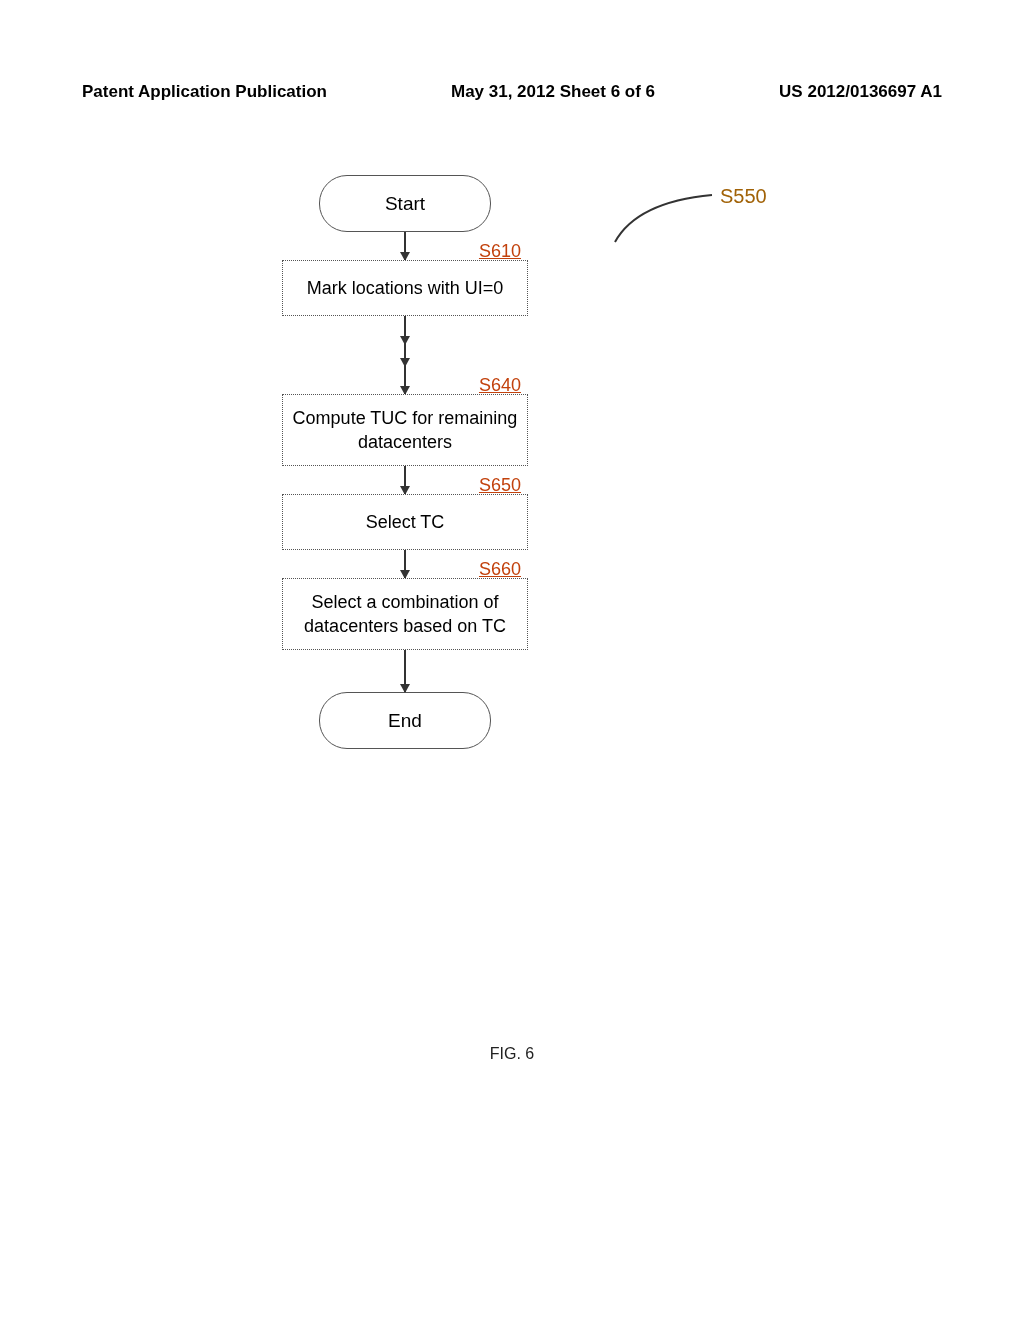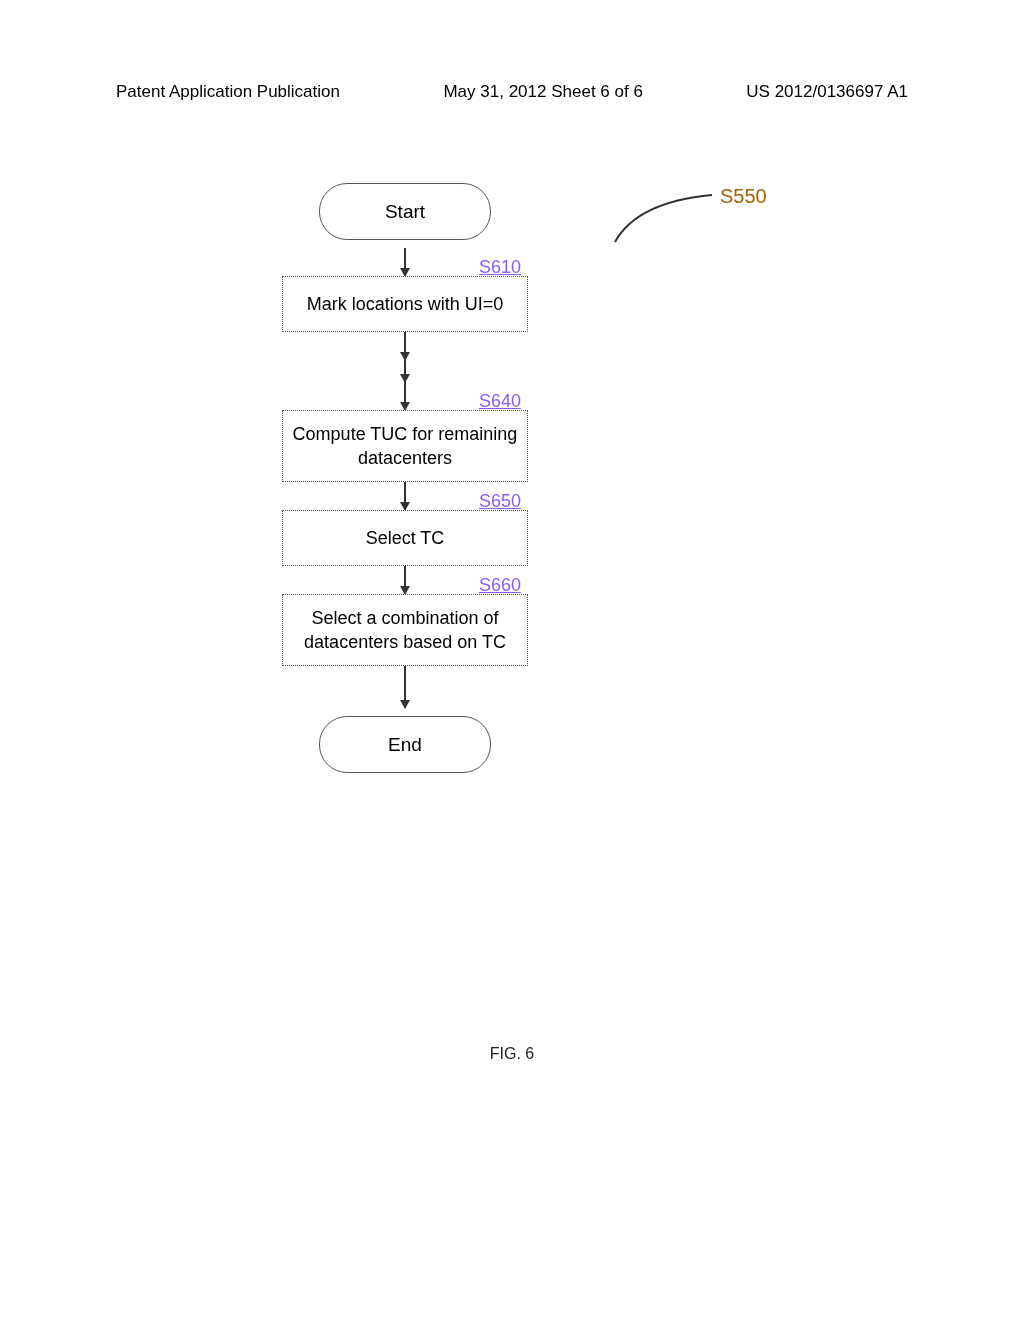--- a/index.html
+++ b/index.html
@@ -12,40 +12,40 @@
       position: relative;
     }
     .header {
       position: absolute;
       top: 82px;
       left: 0;
       width: 100%;
       display: flex;
       justify-content: space-between;
       font-size: 17px;
-      font-weight: normal;
-      padding: 0 116px;
+      font-weight: bold;
+      padding: 0 82px;
       box-sizing: border-box;
     }
     .diagram {
       position: absolute;
       top: 175px;
       left: 275px;
       width: 260px;
     }
     .terminal {
       width: 170px;
       height: 55px;
       border: 1.5px solid #555;
       border-radius: 28px;
       display: flex;
       align-items: center;
       justify-content: center;
       font-size: 19px;
-      margin: 8px auto;
+      margin: 0 auto;
       background: white;
     }
     .process {
       width: 246px;
       border: 1.5px dotted #555;
       display: flex;
       align-items: center;
       justify-content: center;
       text-align: center;
       font-size: 18px;
@@ -58,21 +58,21 @@
     }
     .process.h1 { height: 56px; }
     .process.h2 { height: 56px; }
     .process.h3 { height: 80px; }
     .step-label {
       position: absolute;
       top: -22px;
       right: 6px;
       font-size: 18px;
       text-decoration: underline;
-      color: #8b5cf6;
+      color: #c2410c;
       text-align: center;
     }
     .arrow-segment {
       width: 2px;
       background: #333;
       margin: 0 auto;
       position: relative;
     }
     .arrow-head {
       position: absolute;

